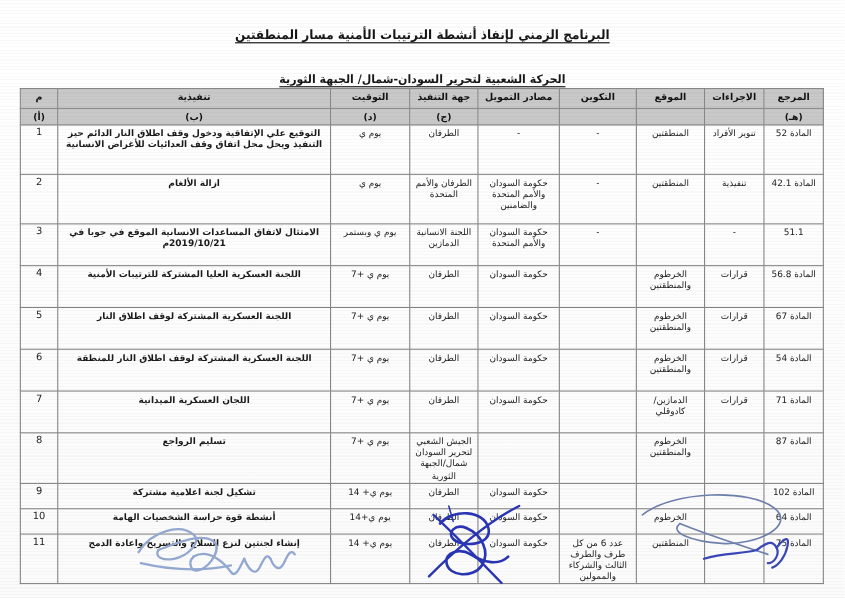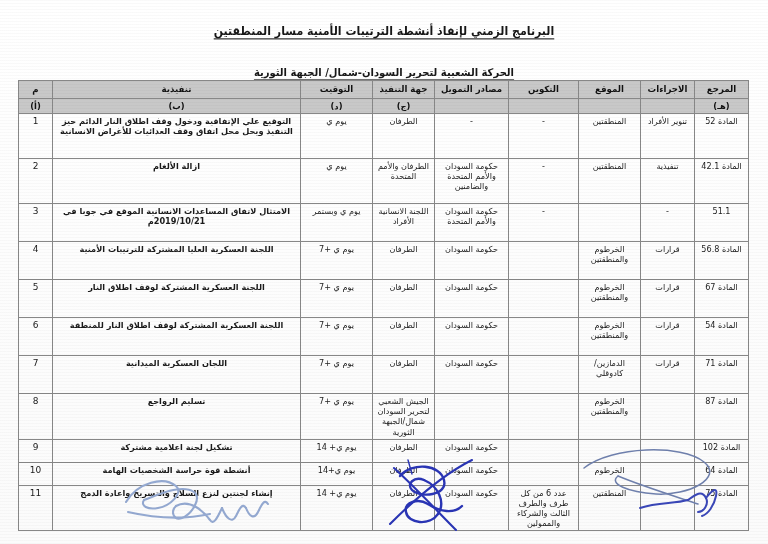--- a/index.html
+++ b/index.html
@@ -213,21 +213,21 @@
             <td class="tall">يوم ي</td>
             <td class="activity tall">ازالة الألغام</td>
             <td class="num tall">2</td>
           </tr>
           <tr>
             <td class="med">51.1</td>
             <td class="med">-</td>
             <td class="med"></td>
             <td class="med">-</td>
             <td class="med">حكومة السودان والأمم المتحدة</td>
-            <td class="med">اللجنة الانسانية الأفراد</td>
+            <td class="med">اللجنة الانسانية الدمازين</td>
             <td class="med">يوم ي وبستمر</td>
             <td class="activity med">الامتثال لاتفاق المساعدات الانسانية الموقع في جوبا في 2019/10/21م</td>
             <td class="num med">3</td>
           </tr>
           <tr>
             <td class="med">المادة 56.8</td>
             <td class="med">قرارات</td>
             <td class="med">الخرطوم والمنطقتين</td>
             <td class="med"></td>
             <td class="med">حكومة السودان</td>

